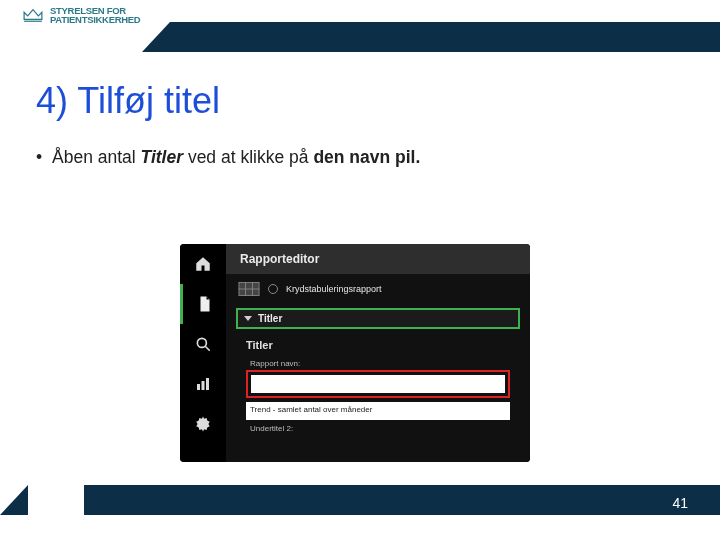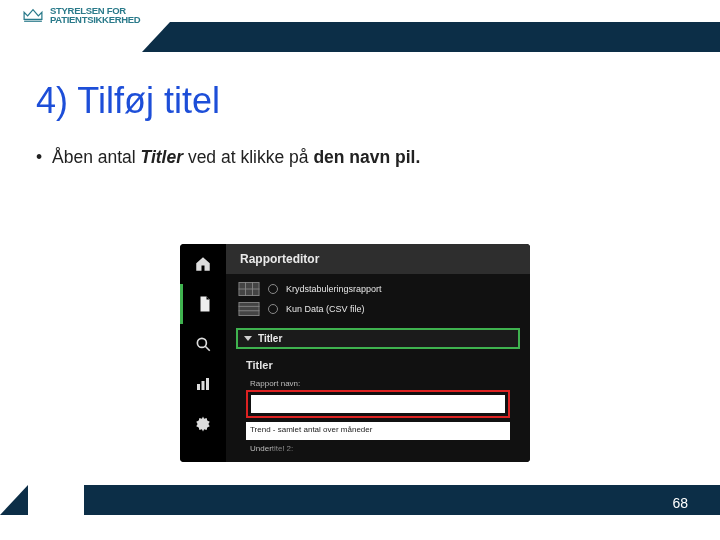--- a/index.html
+++ b/index.html
@@ -139,31 +139,20 @@
               <svg viewBox="0 0 24 16">
                   <rect x="0.5" y="0.5" width="23" height="15" fill="#444" stroke="#888"></rect>
                   <line x1="8" y1="0" x2="8" y2="16" stroke="#888"></line>
                   <line x1="16" y1="0" x2="16" y2="16" stroke="#888"></line>
                   <line x1="0" y1="8" x2="24" y2="8" stroke="#888"></line>
                 </svg>
             </span>
             <span class="radio-circle"></span>
             <span class="radio-label">Krydstabuleringsrapport</span>
           </div>
-          <div class="radio-row">
-            <span class="radio-icon">
-              <svg viewBox="0 0 24 16">
-                  <rect x="0.5" y="0.5" width="23" height="15" fill="#444" stroke="#888"></rect>
-                  <line x1="0" y1="5" x2="24" y2="5" stroke="#888"></line>
-                  <line x1="0" y1="10" x2="24" y2="10" stroke="#888"></line>
-                </svg>
-            </span>
-            <span class="radio-circle"></span>
-            <span class="radio-label">Kun Data (CSV file)</span>
-          </div>
         </div>
 
         <div class="green-box">
           <span class="tri"></span>
           <span class="green-label">Titler</span>
         </div>
 
         <div class="sub">
           <div class="sub-title">Titler</div>
 
@@ -178,15 +167,15 @@
         </div>
         <div class="fade"></div>
       </div>
     </div>
   </div>
 
   <div class="footer">
     <div class="footer-notch-left"></div>
     <div class="footer-bar"></div>
   </div>
-  <div class="page-num">68</div>
+  <div class="page-num">41</div>
 
 </div>
 
 </body></html>

